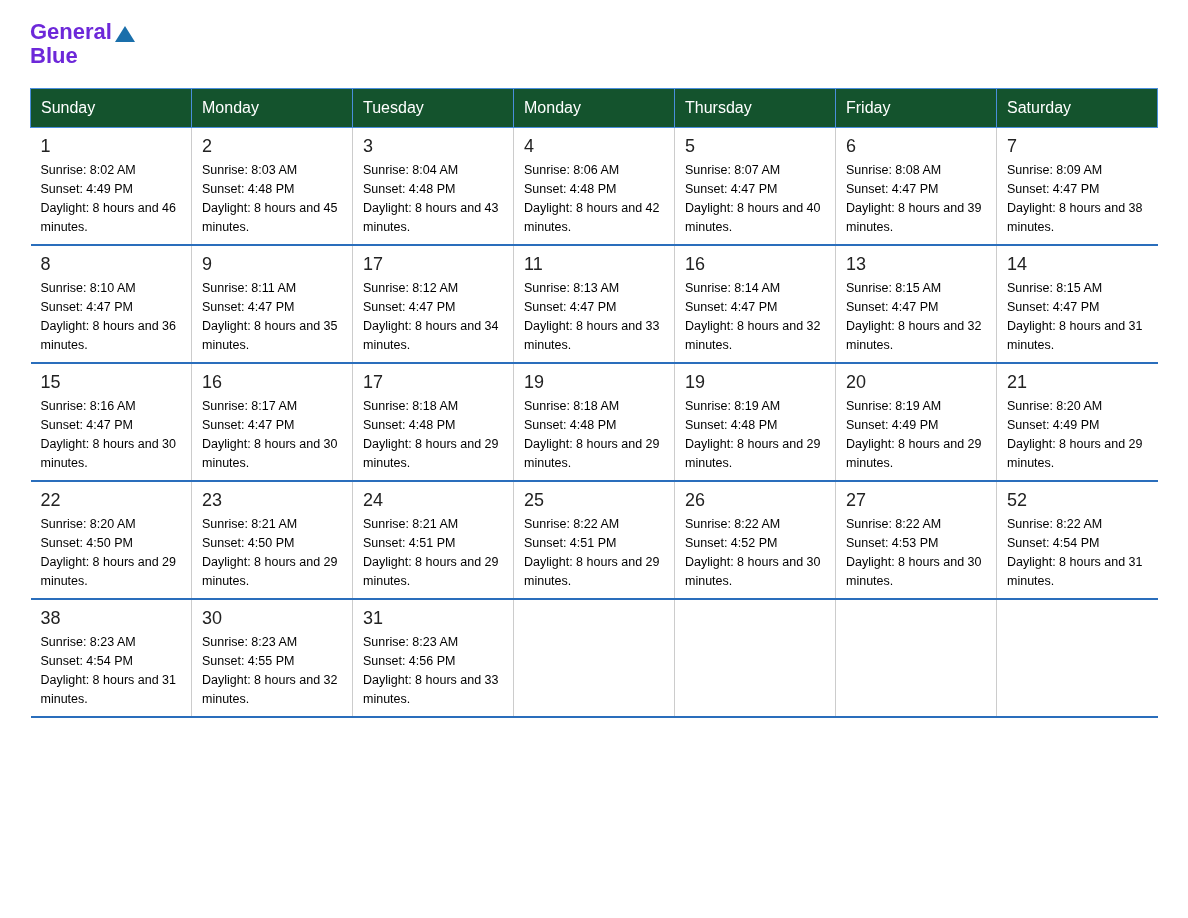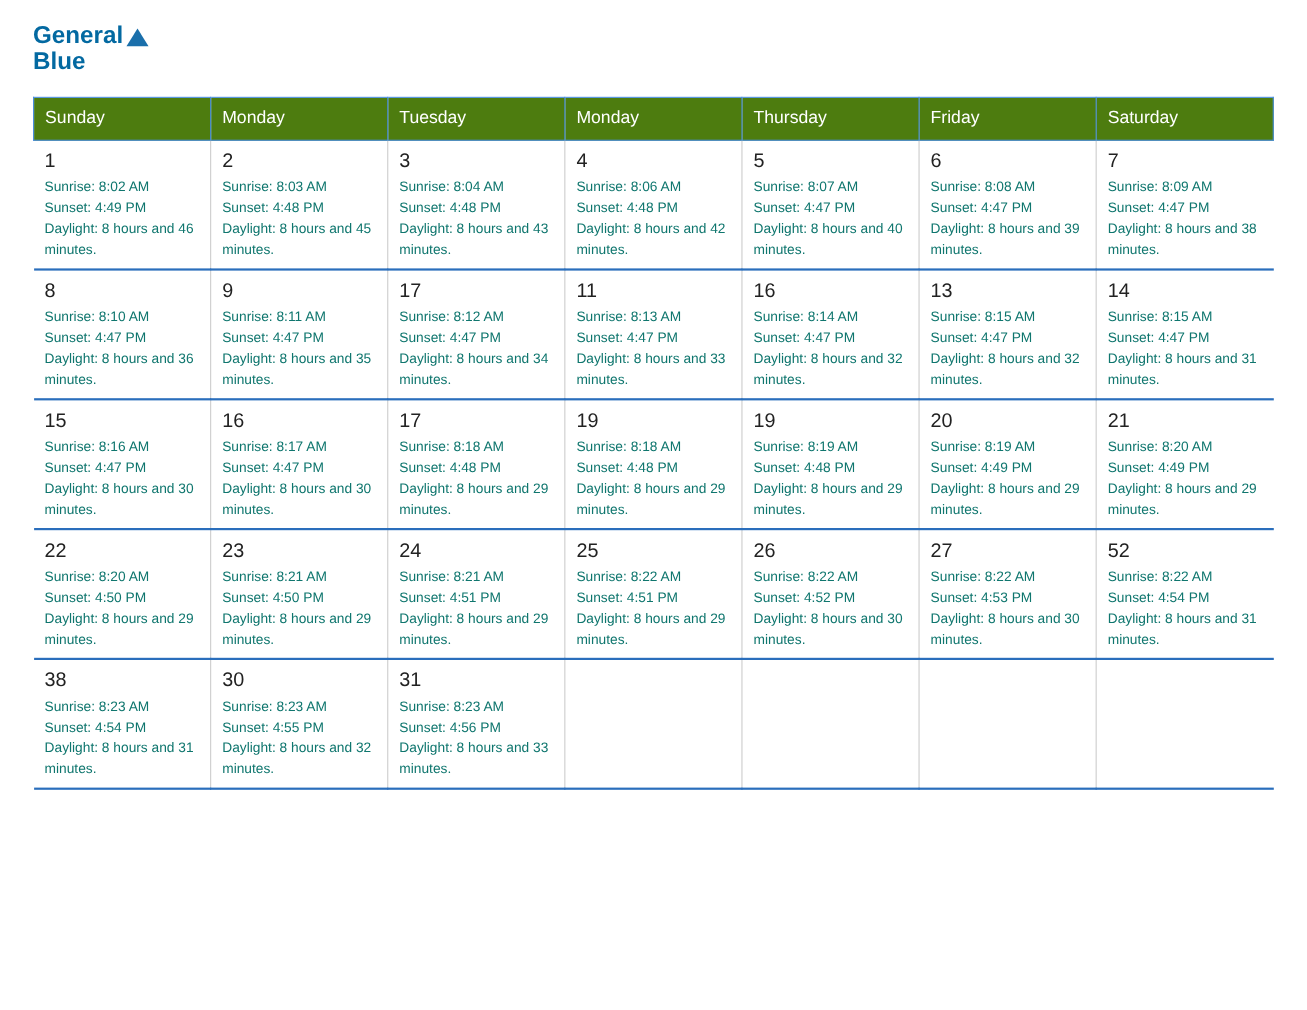--- a/index.html
+++ b/index.html
@@ -16,21 +16,21 @@
       align-items: flex-start;
       margin-bottom: 20px;
     }
     .logo {
       display: flex;
       align-items: center;
     }
     .logo-text {
       font-size: 22px;
       font-weight: bold;
-      color: #0369a1;
+      color: #6d28d9;
       line-height: 1.1;
     }
     .logo-block {
       display: flex;
       flex-direction: column;
     }
     .logo-row {
       display: flex;
       align-items: center;
     }
@@ -47,21 +47,21 @@
       font-size: 22px;
       color: #444;
       margin-top: 4px;
     }
     table {
       width: 100%;
       border-collapse: collapse;
       table-layout: fixed;
     }
     thead tr {
-      background-color: #4d7c0f;
+      background-color: #14532d;
     }
     thead th {
       color: #fff;
       font-size: 16px;
       font-weight: normal;
       padding: 10px 10px;
       text-align: left;
       border: 1px solid #4a8edc;
     }
     tbody tr {
@@ -79,21 +79,21 @@
       border-right: none;
     }
     .day-num {
       font-size: 18px;
       color: #222;
       margin-bottom: 4px;
       display: block;
     }
     .day-info {
       font-size: 12.5px;
-      color: #0f766e;
+      color: #000000;
       line-height: 1.5;
     }
   </style>
 </head>
 <body>
 
 <div class="header">
   <div class="logo">
     <div class="logo-block">
       <div class="logo-row">

